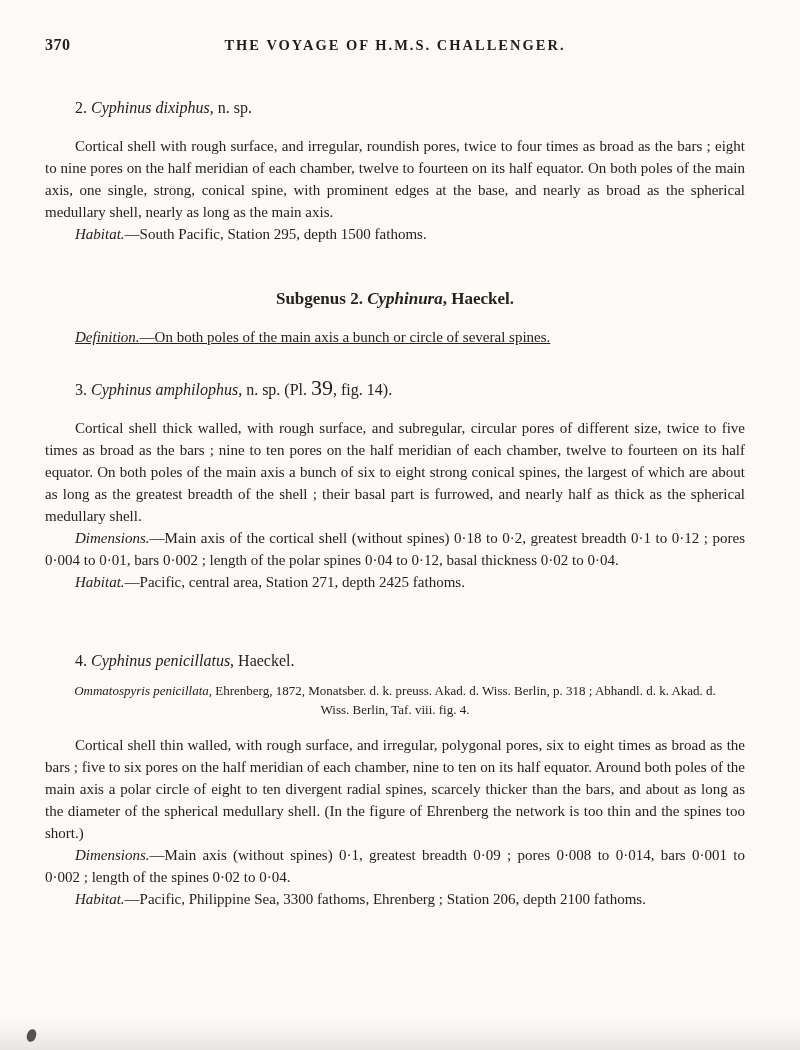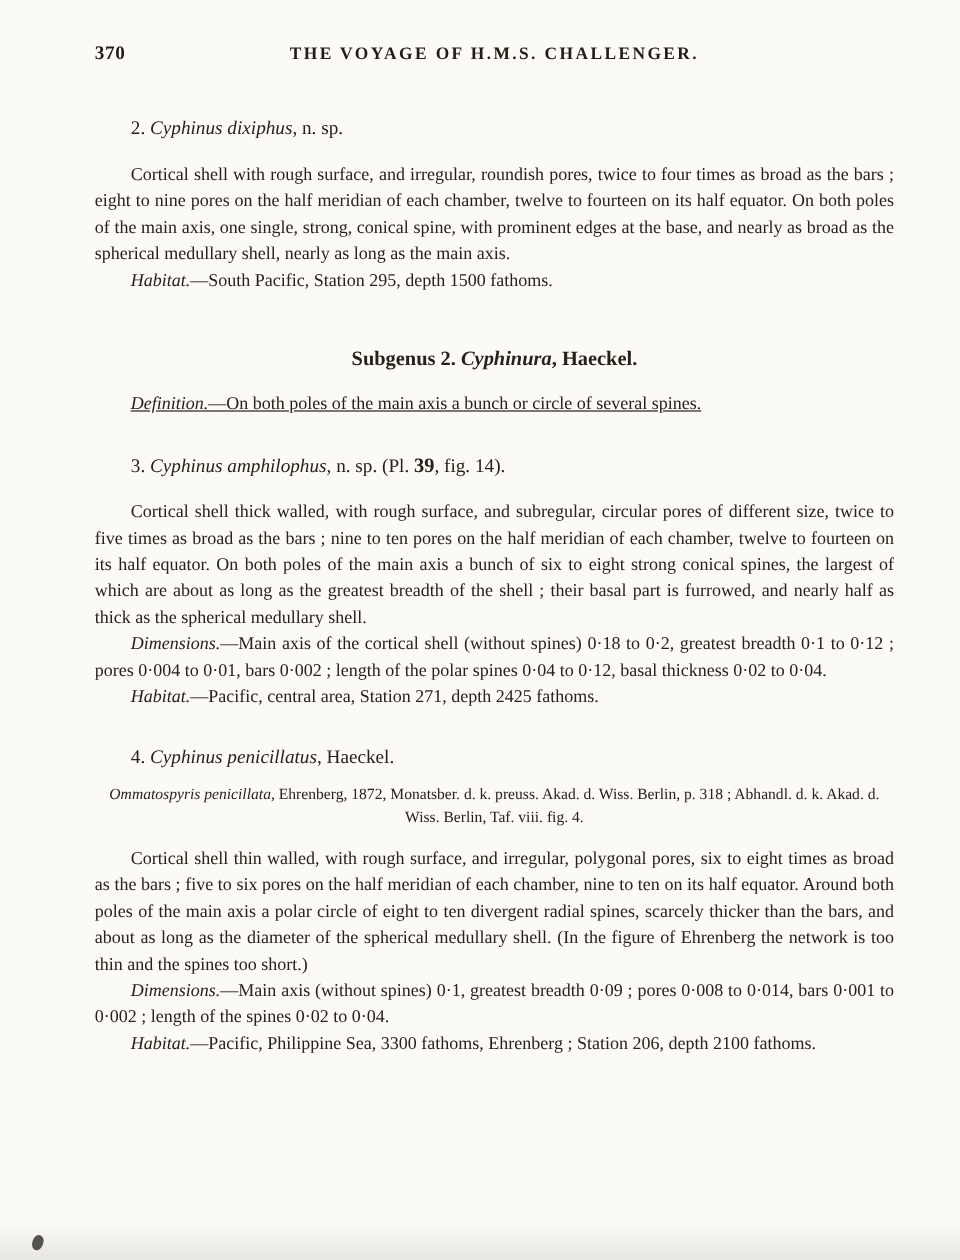--- a/index.html
+++ b/index.html
@@ -7,21 +7,21 @@
   body {
     width: 800px; height: 1050px;
     background: #eeede9;
     overflow: hidden;
     font-family: "Liberation Serif", "DejaVu Serif", serif;
   }
   .page {
     position: relative;
     width: 800px; height: 1050px;
     background: #fbfaf6;
-    padding: 34px 55px 0 79px;
+    padding: 34px 55px 0 45px;
     color: #272219;
     font-size: 15px;
     line-height: 22px;
   }
   .page::before { 
     content: ""; position: absolute; left: 0; bottom: 0; width: 100%; height: 30px;
     background: linear-gradient(to bottom, rgba(60,50,40,0), rgba(60,50,40,0.10));
     pointer-events: none;
   }
   .page::after { 
@@ -36,24 +36,24 @@
   }
   .page-num {
     position: absolute; left: 0; top: 0;
     font-size: 16px; letter-spacing: 0.5px;
   }
   .species-heading {
     margin: 0 0 0 30px;
     font-size: 16px; font-weight: normal; line-height: 24px;
   }
   .mt-40 { margin-top: 40px; }
-  .mt-42 { margin-top: 28px; }
+  .mt-42 { margin-top: 56px; }
   .mt-28 { margin-top: 28px; }
   .ital { font-style: italic; }
-  .plate-num { font-weight: bold; font-size: 17px; }
+  .plate-num { font-weight: normal; font-size: 22px; }
   .body-para {
     margin: 15px 0 0 0;
     text-align: justify;
     text-indent: 30px;
   }
   .cont-para {
     margin: 0;
     text-align: justify;
     text-indent: 30px;
   }

